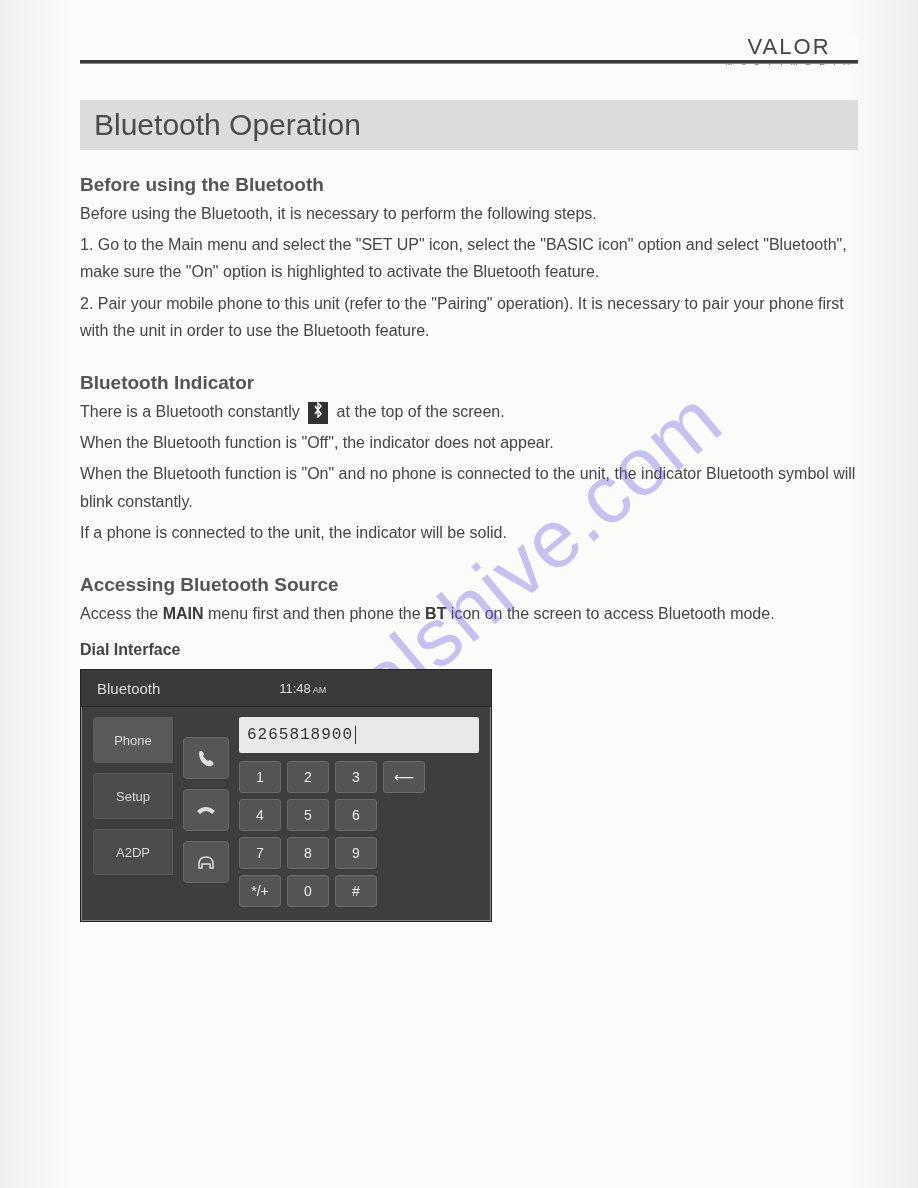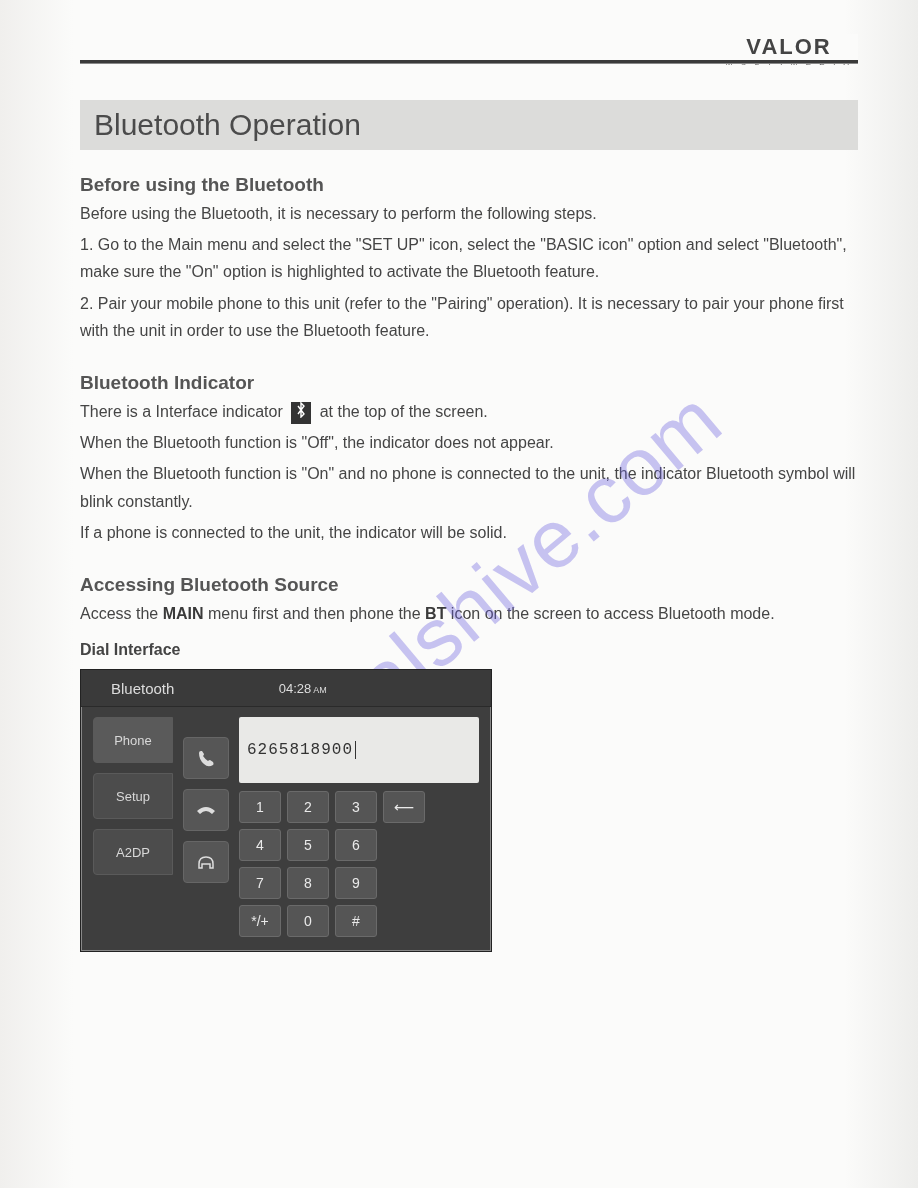--- a/index.html
+++ b/index.html
@@ -30,21 +30,21 @@
     position: absolute;
     right: 60px;
     top: 34px;
     background: #fbfbfa;
     padding: 0 6px;
     text-align: center;
   }
   .brand-main {
     font-family: "Arial Black", Arial, sans-serif;
     font-size: 22px;
-    font-weight: 700;
+    font-weight: 400;
     letter-spacing: 2px;
     color: #444;
   }
   .brand-sub {
     font-size: 8px;
     letter-spacing: 3px;
     font-style: italic;
     color: #555;
     margin-top: -2px;
   }
@@ -110,21 +110,21 @@
     width: 410px;
     background: #3e3e3e;
     border: 1px solid #222;
     box-shadow: 0 0 0 1px #888 inset;
     position: relative;
   }
   .dial-top {
     display:flex;
     align-items:center;
     height:36px;
-    padding:0 30px;
+    padding:0 16px;
     color:#ddd;
     font-size:15px;
     background:#3a3a3a;
     border-bottom:1px solid #2a2a2a;
   }
   .dial-top .time { margin-left:auto; margin-right:auto; font-size:13px;}
   .dial-top .ampm { font-size:9px; margin-left:2px;}
   .dial-body { display:flex; padding:10px 12px 14px 12px; gap:10px; }
   .side-tabs { display:flex; flex-direction:column; gap:10px; }
   .side-tab {
@@ -152,21 +152,21 @@
     justify-content:center;
     font-size:15px;
   }
   .right-col { flex:1; display:flex; flex-direction:column; gap:8px;}
   .num-display {
     background:#e9e9e7;
     color:#333;
     height:30px;
     border-radius:2px;
     font-size:16px;
-    padding:18px 8px;
+    padding:3px 8px;
     display:flex;
     align-items:center;
     letter-spacing:1px;
     font-family:"Courier New", monospace;
     text-align:right;
   }
   .keypad { display:grid; grid-template-columns: repeat(4, 42px); grid-auto-rows:32px; gap:6px; }
   .key {
     background:#555;
     border:1px solid #6a6a6a;
@@ -202,21 +202,21 @@
 
   <div class="title-bar">Bluetooth Operation</div>
 
   <div class="h2">Before using the Bluetooth</div>
   <p class="body">Before using the Bluetooth, it is necessary to perform the following steps.</p>
   <p class="body">1. Go to the Main menu and select the "SET UP" icon, select the "BASIC icon" option and select "Bluetooth", make sure the "On" option is highlighted to activate the Bluetooth feature.</p>
   <p class="body">2. Pair your mobile phone to this unit (refer to the "Pairing" operation). It is necessary to pair your phone first with the unit in order to use the Bluetooth feature.</p>
 
   <div class="h2b">Bluetooth Indicator</div>
   <p class="body">
-    <span>There is a Interface indicator</span>
+    <span>There is a Bluetooth constantly</span>
     <span class="bt-icon">
       <svg width="12" height="16" viewBox="0 0 12 16">
           <path d="M3 4 L9 12 L6 15 L6 1 L9 4 L3 12" stroke="#fff" stroke-width="1.4" fill="none"></path>
         </svg>
     </span>
     <span>at the top of the screen.</span>
   </p>
   <p class="body">When the Bluetooth function is "Off", the indicator does not appear.</p>
   <p class="body">When the Bluetooth function is "On" and no phone is connected to the unit, the indicator Bluetooth symbol will blink constantly.</p>
   <p class="body">If a phone is connected to the unit, the indicator will be solid.</p>
@@ -225,21 +225,21 @@
   <p class="body">
     <span>Access the </span><b>MAIN</b><span> menu first and then phone the </span><b>BT</b><span> icon on the screen to access Bluetooth mode.</span>
   </p>
 
   <div class="h3">Dial Interface</div>
 
   <div class="dial-ui">
     <div class="dial-top">
       <span>Bluetooth</span>
       <span class="time">
-        <span>04:28</span><span class="ampm">AM</span>
+        <span>11:48</span><span class="ampm">AM</span>
       </span>
       <span style="width:30px"></span>
     </div>
     <div class="dial-body">
       <div class="side-tabs">
         <div class="side-tab active">Phone</div>
         <div class="side-tab">Setup</div>
         <div class="side-tab">A2DP</div>
       </div>
       <div class="mid-col">

